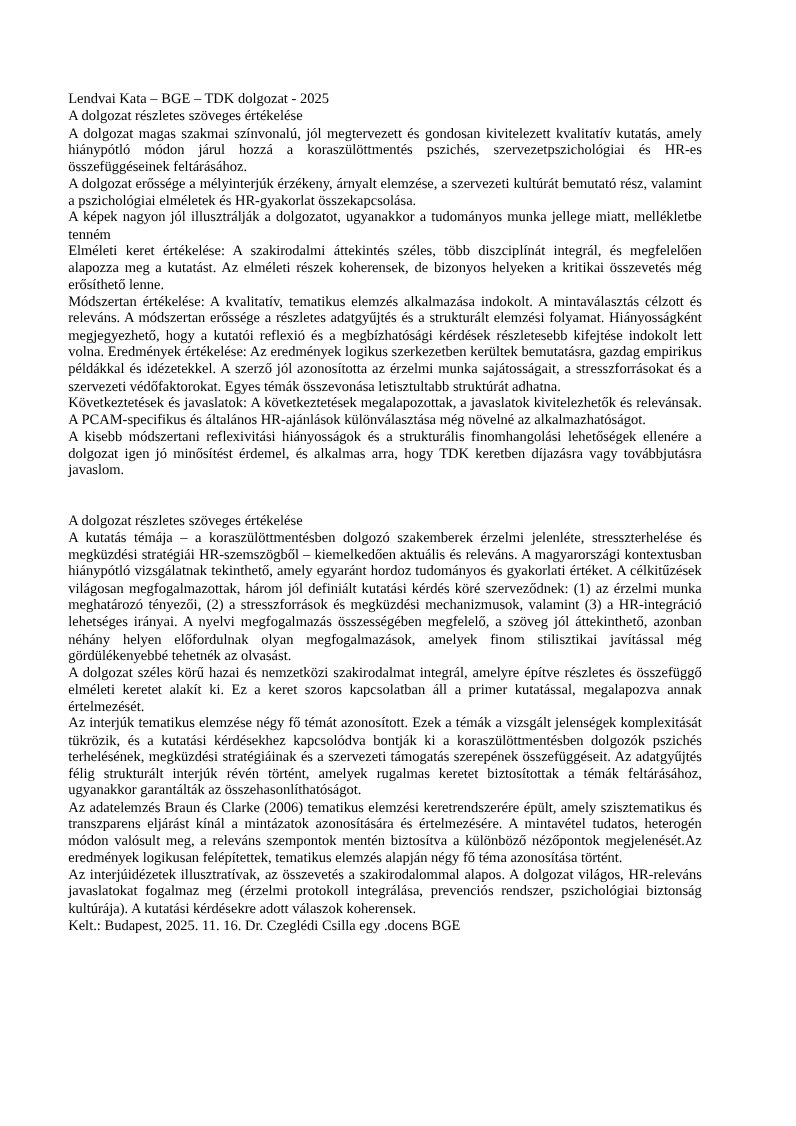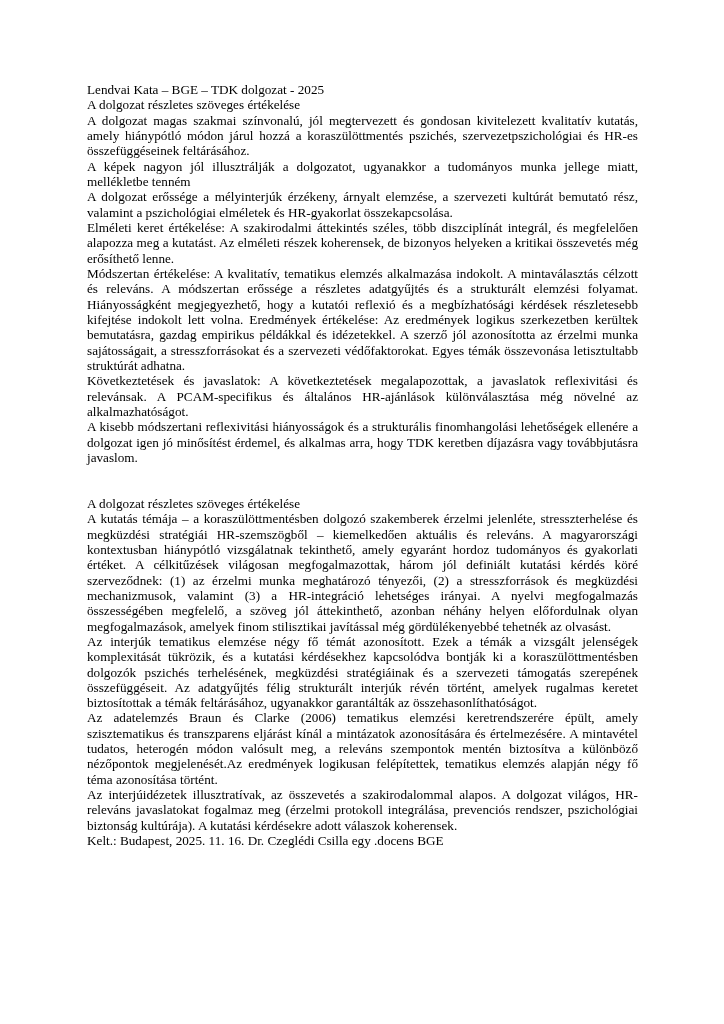--- a/index.html
+++ b/index.html
@@ -6,21 +6,21 @@
     margin: 0;
     padding: 0;
     background: #ffffff;
   }
   .page {
     position: relative;
     width: 724px;
     height: 1024px;
     background: #ffffff;
     box-sizing: border-box;
-    padding: 82px 86px 0 87px;
+    padding: 82px 86px 0 62px;
     overflow: hidden;
   }
   .doc-text {
     font-family: "Liberation Serif", "DejaVu Serif", serif;
     font-size: 13.2px;
     line-height: 15.33px;
     color: #000000;
   }
   .doc-text p {
     margin: 0;
@@ -40,31 +40,32 @@
 </head>
 <body>
 
 <div class="page">
   <div class="doc-text">
 
     <section>
       <p class="single-line">Lendvai Kata – BGE – TDK dolgozat - 2025</p>
       <p class="single-line">A dolgozat részletes szöveges értékelése</p>
       <p>A dolgozat magas szakmai színvonalú, jól megtervezett és gondosan kivitelezett kvalitatív kutatás, amely hiánypótló módon járul hozzá a koraszülöttmentés pszichés, szervezetpszichológiai és HR-es összefüggéseinek feltárásához.</p>
+      <p>A dolgozat erőssége a mélyinterjúk érzékeny, árnyalt elemzése, a szervezeti kultúrát bemutató rész, valamint a pszichológiai elméletek és HR-gyakorlat összekapcsolása.</p>
       <p>A képek nagyon jól illusztrálják a dolgozatot, ugyanakkor a tudományos munka jellege miatt, mellékletbe tenném</p>
-      <p>A dolgozat erőssége a mélyinterjúk érzékeny, árnyalt elemzése, a szervezeti kultúrát bemutató rész, valamint a pszichológiai elméletek és HR-gyakorlat összekapcsolása.</p>
       <p>Elméleti keret értékelése: A szakirodalmi áttekintés széles, több diszciplínát integrál, és megfelelően alapozza meg a kutatást. Az elméleti részek koherensek, de bizonyos helyeken a kritikai összevetés még erősíthető lenne.</p>
       <p>Módszertan értékelése: A kvalitatív, tematikus elemzés alkalmazása indokolt. A mintaválasztás célzott és releváns. A módszertan erőssége a részletes adatgyűjtés és a strukturált elemzési folyamat. Hiányosságként megjegyezhető, hogy a kutatói reflexió és a megbízhatósági kérdések részletesebb kifejtése indokolt lett volna. Eredmények értékelése: Az eredmények logikus szerkezetben kerültek bemutatásra, gazdag empirikus példákkal és idézetekkel. A szerző jól azonosította az érzelmi munka sajátosságait, a stresszforrásokat és a szervezeti védőfaktorokat. Egyes témák összevonása letisztultabb struktúrát adhatna.</p>
-      <p>Következtetések és javaslatok: A következtetések megalapozottak, a javaslatok reflexivitási és relevánsak. A PCAM-specifikus és általános HR-ajánlások különválasztása még növelné az alkalmazhatóságot.</p>
+      <p>Következtetések és javaslatok: A következtetések megalapozottak, a javaslatok kivitelezhetők és relevánsak. A PCAM-specifikus és általános HR-ajánlások különválasztása még növelné az alkalmazhatóságot.</p>
       <p><span>A kisebb módszertani reflexivitási hiányosságok és a strukturális finomhangolási lehetőségek ellenére a dolgozat </span><span class="bold">igen jó minősítést</span><span> érdemel, és alkalmas arra, hogy TDK keretben díjazásra vagy továbbjutásra javaslom.</span></p>
     </section>
 
     <section class="review-2">
       <p class="single-line">A dolgozat részletes szöveges értékelése</p>
       <p>A kutatás témája – a koraszülöttmentésben dolgozó szakemberek érzelmi jelenléte, stresszterhelése és megküzdési stratégiái HR-szemszögből – kiemelkedően aktuális és releváns. A magyarországi kontextusban hiánypótló vizsgálatnak tekinthető, amely egyaránt hordoz tudományos és gyakorlati értéket. A célkitűzések világosan megfogalmazottak, három jól definiált kutatási kérdés köré szerveződnek: (1) az érzelmi munka meghatározó tényezői, (2) a stresszforrások és megküzdési mechanizmusok, valamint (3) a HR-integráció lehetséges irányai. A nyelvi megfogalmazás összességében megfelelő, a szöveg jól áttekinthető, azonban néhány helyen előfordulnak olyan megfogalmazások, amelyek finom stilisztikai javítással még gördülékenyebbé tehetnék az olvasást.</p>
+      <p>A dolgozat széles körű hazai és nemzetközi szakirodalmat integrál, amelyre építve részletes és összefüggő elméleti keretet alakít ki. Ez a keret szoros kapcsolatban áll a primer kutatással, megalapozva annak értelmezését.</p>
       <p>Az interjúk tematikus elemzése négy fő témát azonosított. Ezek a témák a vizsgált jelenségek komplexitását tükrözik, és a kutatási kérdésekhez kapcsolódva bontják ki a koraszülöttmentésben dolgozók pszichés terhelésének, megküzdési stratégiáinak és a szervezeti támogatás szerepének összefüggéseit. Az adatgyűjtés félig strukturált interjúk révén történt, amelyek rugalmas keretet biztosítottak a témák feltárásához, ugyanakkor garantálták az összehasonlíthatóságot.</p>
       <p>Az adatelemzés Braun és Clarke (2006) tematikus elemzési keretrendszerére épült, amely szisztematikus és transzparens eljárást kínál a mintázatok azonosítására és értelmezésére. A mintavétel tudatos, heterogén módon valósult meg, a releváns szempontok mentén biztosítva a különböző nézőpontok megjelenését.Az eredmények logikusan felépítettek, tematikus elemzés alapján négy fő téma azonosítása történt.</p>
       <p>Az interjúidézetek illusztratívak, az összevetés a szakirodalommal alapos. A dolgozat világos, HR-releváns javaslatokat fogalmaz meg (érzelmi protokoll integrálása, prevenciós rendszer, pszichológiai biztonság kultúrája). A kutatási kérdésekre adott válaszok koherensek.</p>
       <p class="single-line">Kelt.: Budapest, 2025. 11. 16. Dr. Czeglédi Csilla egy .docens BGE</p>
     </section>
 
   </div>
 </div>
 
 </body></html>

